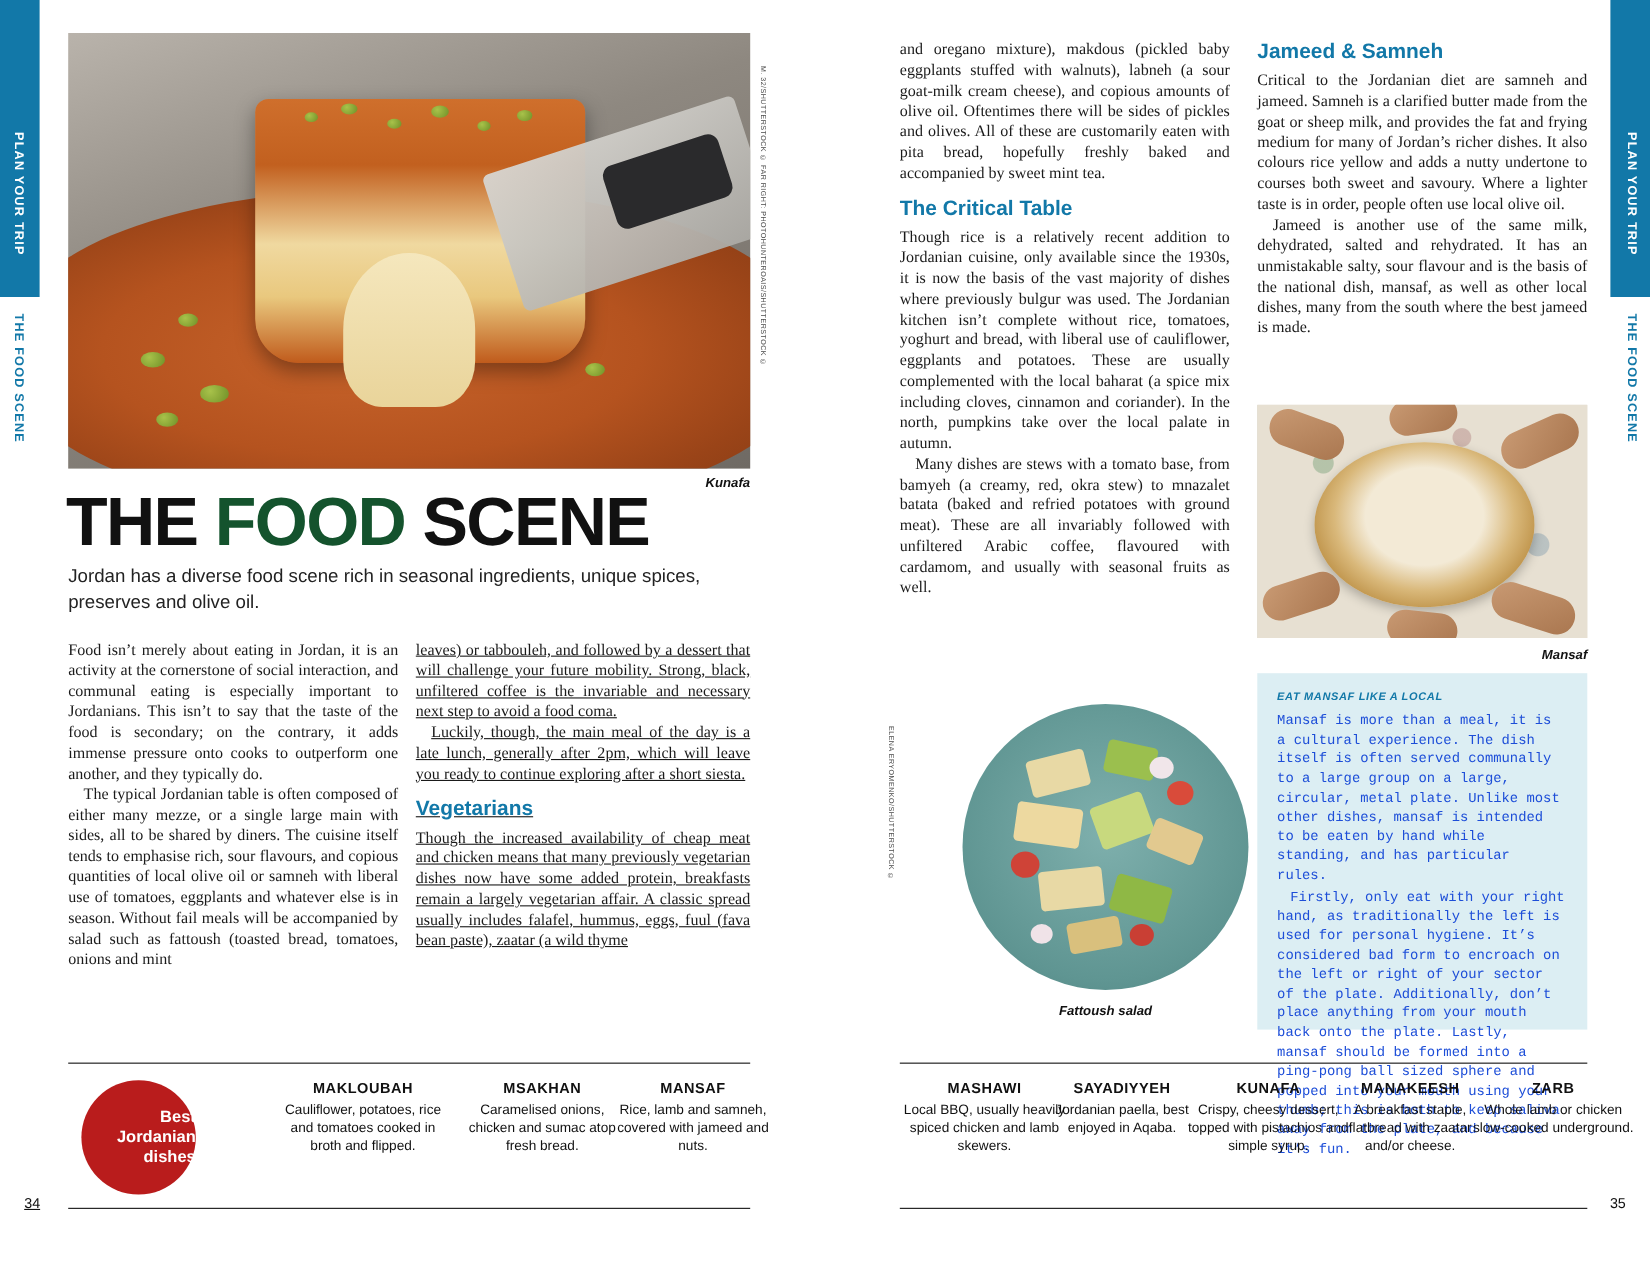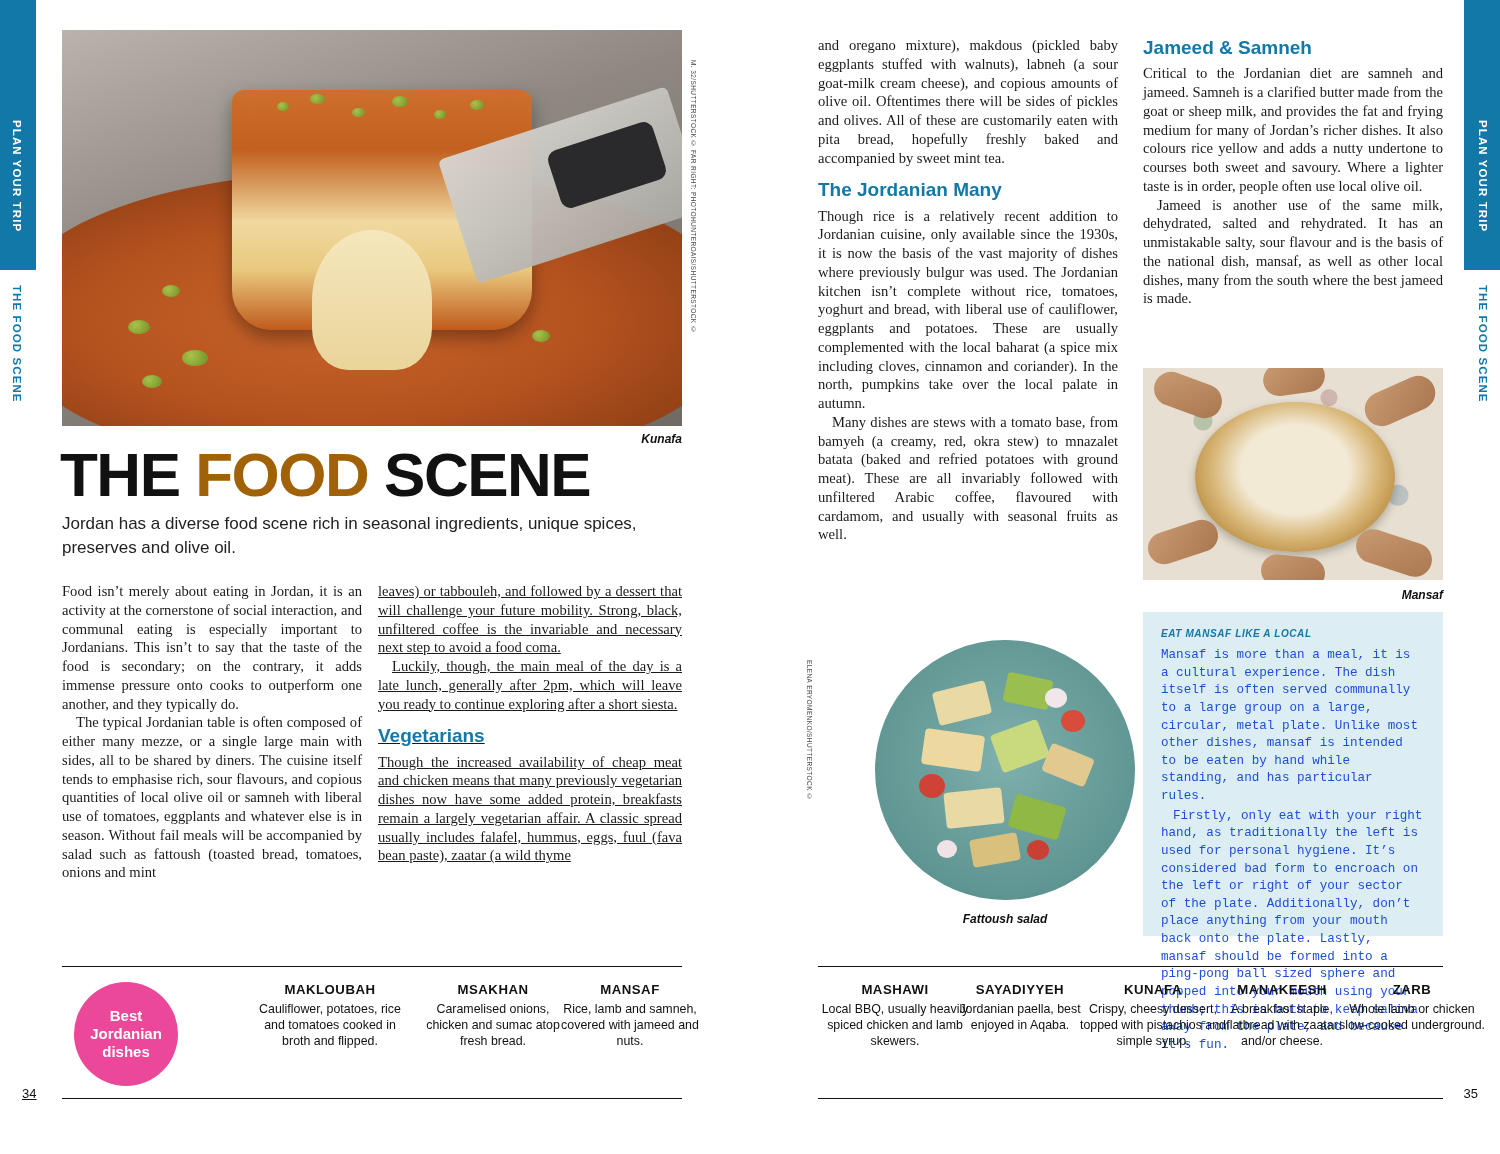--- a/index.html
+++ b/index.html
@@ -92,21 +92,21 @@
 
   .headline{
     position:absolute;left:60px;top:444px;width:640px;
     font-family:"Liberation Sans", sans-serif;
     font-weight:bold;
     font-size:62px;
     letter-spacing:-1.5px;
     line-height:1;
     color:#111;
   }
-  .headline .hl-accent{color:#a16207;}
+  .headline .hl-accent{color:#14532d;}
   .dek{
     position:absolute;left:62px;top:512px;width:620px;
     font-family:"Liberation Sans", sans-serif;
     font-size:17px;line-height:1.42;color:#222;
   }
 
   .col{
     position:absolute;
     font-size:14.6px;
     line-height:1.285;
@@ -190,22 +190,22 @@
 
   
   .rule{position:absolute;height:1px;background:#111;}
   .rule-left-top{left:62px;top:966px;width:620px;}
   .rule-left-bot{left:62px;top:1098px;width:620px;}
   .rule-right-top{left:818px;top:966px;width:625px;}
   .rule-right-bot{left:818px;top:1098px;width:625px;}
 
   .best-circle{
     position:absolute;left:74px;top:982px;width:104px;height:104px;
-    border-radius:50%;background:#ec4899;color:#fff;
-    display:flex;align-items:center;justify-content:center;text-align:center;
+    border-radius:50%;background:#b91c1c;color:#fff;
+    display:flex;align-items:center;justify-content:center;text-align:right;
     font-family:"Liberation Sans", sans-serif;font-weight:bold;font-size:15px;line-height:1.18;
   }
   .dish{
     position:absolute;top:982px;width:150px;text-align:center;
     font-family:"Liberation Sans", sans-serif;
   }
   .dish .dish-name{font-weight:bold;font-size:13.2px;letter-spacing:.5px;color:#111;}
   .dish .dish-desc{font-size:12.4px;line-height:1.28;color:#111;margin-top:5px;}
 
   .folio{
@@ -293,21 +293,21 @@
   <div class="gutter"></div>
 
   <div class="right-page"></div>
 
   <div class="side-tab-right"></div>
   <div class="vtext plan-right">PLAN YOUR TRIP</div>
   <div class="vtext scene-right">THE FOOD SCENE</div>
 
   <div class="col R1">
     <p>and oregano mixture), makdous (pickled baby eggplants stuffed with walnuts), labneh (a sour goat-milk cream cheese), and copious amounts of olive oil. Oftentimes there will be sides of pickles and olives. All of these are customarily eaten with pita bread, hopefully freshly baked and accompanied by sweet mint tea.</p>
-    <div class="subhead">The Jordanian Many</div>
+    <div class="subhead">The Critical Table</div>
     <p>Though rice is a relatively recent addition to Jordanian cuisine, only available since the 1930s, it is now the basis of the vast majority of dishes where previously bulgur was used. The Jordanian kitchen isn’t complete without rice, tomatoes, yoghurt and bread, with liberal use of cauliflower, eggplants and potatoes. These are usually complemented with the local baharat (a spice mix including cloves, cinnamon and coriander). In the north, pumpkins take over the local palate in autumn.</p>
     <p>Many dishes are stews with a tomato base, from bamyeh (a creamy, red, okra stew) to mnazalet batata (baked and refried potatoes with ground meat). These are all invariably followed with unfiltered Arabic coffee, flavoured with cardamom, and usually with seasonal fruits as well.</p>
   </div>
 
   <div class="col R2">
     <div class="subhead" style="margin-top:0;">Jameed &amp; Samneh</div>
     <p>Critical to the Jordanian diet are samneh and jameed. Samneh is a clarified butter made from the goat or sheep milk, and provides the fat and frying medium for many of Jordan’s richer dishes. It also colours rice yellow and adds a nutty undertone to courses both sweet and savoury. Where a lighter taste is in order, people often use local olive oil.</p>
     <p>Jameed is another use of the same milk, dehydrated, salted and rehydrated. It has an unmistakable salty, sour flavour and is the basis of the national dish, mansaf, as well as other local dishes, many from the south where the best jameed is made.</p>
   </div>
 

